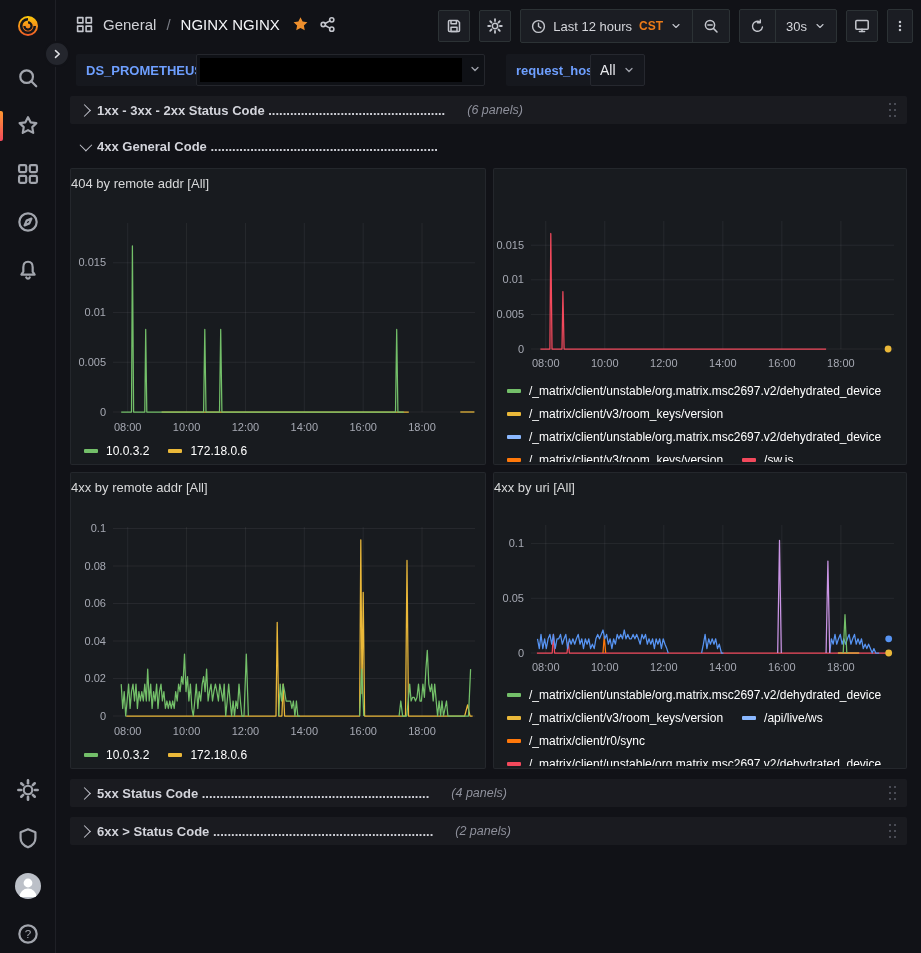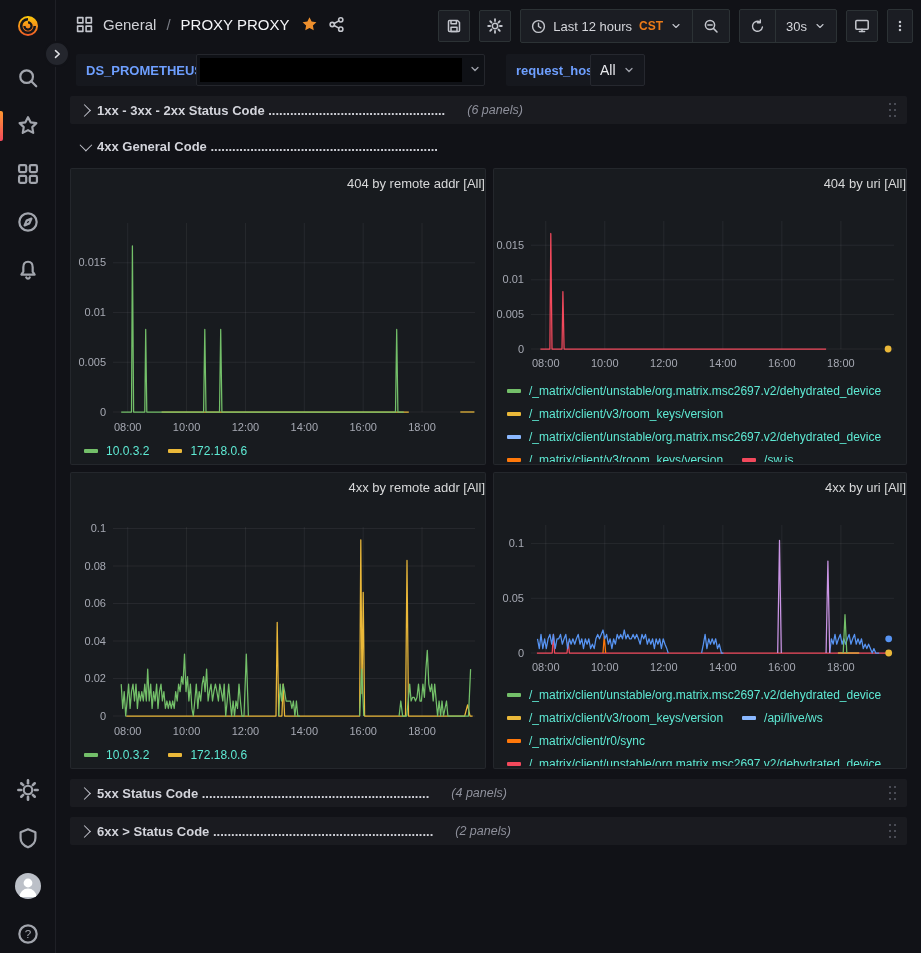--- a/index.html
+++ b/index.html
@@ -43,26 +43,26 @@
   .dash-row{position:absolute;display:flex;align-items:center;gap:8px;border-radius:2px;cursor:pointer;}
   .dash-row.collapsed{background:rgba(204,204,220,0.05);}
   .row-title{font-size:13px;font-weight:bold;color:#d3d4db;white-space:nowrap;overflow:hidden;}
   .row-count{font-size:12.5px;font-style:italic;color:#8e909b;margin-left:14px;white-space:nowrap;}
   .chev-right,.chev-down{width:8px;height:8px;border:solid #c2c3cc;border-width:0 1.6px 1.6px 0;flex:none;margin-left:10px;}
   .chev-right{transform:rotate(-45deg);margin-right:0px;}
   .chev-down{transform:rotate(45deg) translateY(-2px);}
   .drag-dots{position:absolute;right:16px;top:50%;width:2px;height:2px;border-radius:50%;background:#5a5d66;
              box-shadow:0 -6px 0 #5a5d66,0 6px 0 #5a5d66,5px 0 0 #5a5d66,5px -6px 0 #5a5d66,5px 6px 0 #5a5d66;transform:translateY(-50%);}
   .panel{position:absolute;background:#181b1f;border:1px solid rgba(204,204,220,0.07);border-radius:2px;box-sizing:border-box;}
-  .panel-title{position:absolute;left:0;right:0;top:7px;text-align:right;font-size:13px;font-weight:500;color:#d8d9da;cursor:pointer;}
+  .panel-title{position:absolute;left:0;right:0;top:7px;text-align:left;font-size:13px;font-weight:500;color:#d8d9da;cursor:pointer;}
   .chart-svg{position:absolute;left:0;top:0;}
   .legend{position:absolute;left:13px;right:4px;display:flex;flex-wrap:wrap;overflow:hidden;align-content:flex-start;}
   .legend-item{display:flex;align-items:center;height:23px;margin-right:19px;white-space:nowrap;flex:0 0 auto;cursor:pointer;}
   .legend-swatch{width:14px;height:4px;border-radius:1px;margin-right:8px;flex:none;}
-  .legend-label{font-size:12px;color:#5eead4;}
+  .legend-label{font-size:12px;color:#ffffff;}
   .icon-stroke{stroke:#c4c6cd;fill:none;stroke-width:1.5;stroke-linecap:round;stroke-linejoin:round;}
   .icon-side{stroke:#a2a5ad;fill:none;stroke-width:1.6;stroke-linecap:round;stroke-linejoin:round;}
 </style>
 </head>
 <body>
 
 <div class="screen">
 
   <aside class="sidebar">
     <span class="side-icon" style="top:26px;width:28px;height:28px;">
@@ -163,21 +163,21 @@
       <span>
         <svg width="17" height="17" viewBox="0 0 16 16" class="icon-stroke">
             <rect x="1.5" y="1.5" width="5" height="5"></rect>
             <rect x="9.5" y="1.5" width="5" height="5"></rect>
             <rect x="1.5" y="9.5" width="5" height="5"></rect>
             <rect x="9.5" y="9.5" width="5" height="5"></rect>
           </svg>
       </span>
       <span class="crumb-section">General</span>
       <span class="crumb-sep">/</span>
-      <span class="crumb-title">PROXY PROXY</span>
+      <span class="crumb-title">NGINX NGINX</span>
       <span style="margin-left:2px;">
         <svg width="17" height="17" viewBox="0 0 16 16">
             <polygon points="8,1.2 10,5.2 14.5,5.8 11.2,8.9 12,13.4 8,11.2 4,13.4 4.8,8.9 1.5,5.8 6,5.2" fill="#ee8f2d"></polygon>
           </svg>
       </span>
       <span>
         <svg width="17" height="17" viewBox="0 0 16 16" class="icon-stroke">
             <circle cx="12" cy="3.6" r="2"></circle>
             <circle cx="4" cy="8" r="2"></circle>
             <circle cx="12" cy="12.4" r="2"></circle>
@@ -335,21 +335,20 @@
             <div class="legend-swatch" style="background: rgb(115, 191, 105);"></div>
             <div class="legend-label">10.0.3.2</div>
           </div>
           <div class="legend-item">
             <div class="legend-swatch" style="background: rgb(234, 184, 57);"></div>
             <div class="legend-label">172.18.0.6</div>
           </div>
         </div>
       </div>
       <div class="panel" style="left: 493px; top: 168px; width: 414px; height: 297px;">
-        <div class="panel-title">404 by uri [All]</div>
         <svg class="chart-svg" width="412" height="295" viewBox="0 0 412 295">
           <line x1="37" y1="180" x2="400" y2="180" stroke="rgba(204,204,220,0.08)" stroke-width="1"></line>
           <text x="30" y="183.5" text-anchor="end" font-size="11" fill="#a6a9b3" font-family="Liberation Sans, sans-serif">0</text>
           <line x1="37" y1="145.40540540540542" x2="400" y2="145.40540540540542" stroke="rgba(204,204,220,0.08)" stroke-width="1"></line>
           <text x="30" y="148.90540540540542" text-anchor="end" font-size="11" fill="#a6a9b3" font-family="Liberation Sans, sans-serif">0.005</text>
           <line x1="37" y1="110.8108108108108" x2="400" y2="110.8108108108108" stroke="rgba(204,204,220,0.08)" stroke-width="1"></line>
           <text x="30" y="114.3108108108108" text-anchor="end" font-size="11" fill="#a6a9b3" font-family="Liberation Sans, sans-serif">0.01</text>
           <line x1="37" y1="76.21621621621621" x2="400" y2="76.21621621621621" stroke="rgba(204,204,220,0.08)" stroke-width="1"></line>
           <text x="30" y="79.71621621621621" text-anchor="end" font-size="11" fill="#a6a9b3" font-family="Liberation Sans, sans-serif">0.015</text>
           <line x1="51.75609756097561" y1="52" x2="51.75609756097561" y2="180" stroke="rgba(204,204,220,0.08)" stroke-width="1"></line>

